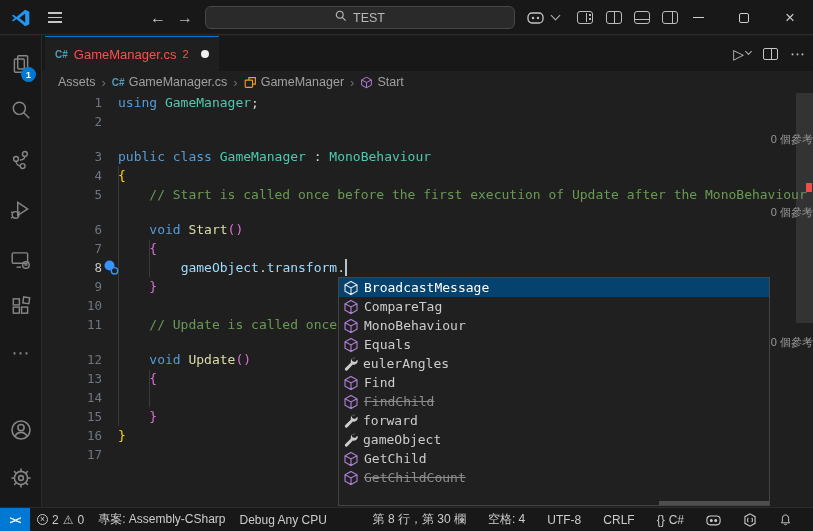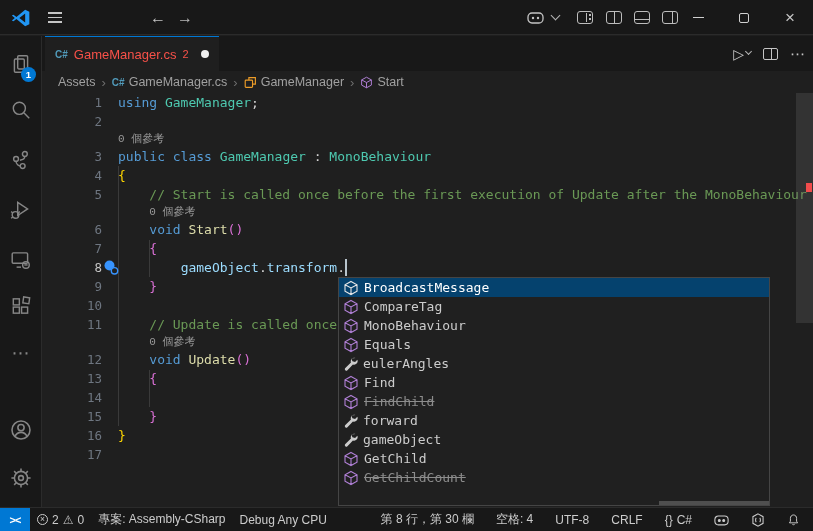--- a/index.html
+++ b/index.html
@@ -62,21 +62,21 @@
   #breadcrumb{position:absolute;left:42px;top:71px;width:771px;height:22px;background:#1f1f1f;display:flex;
               align-items:center;padding-left:16px;gap:5px;font-size:12.5px;color:#a0a0a0;}
   .bc-sep{color:#6e6e6e;font-size:13px;margin:0 1px;}
   .bc-item{display:flex;align-items:center;gap:4px;}
 
   
   #editor{position:absolute;left:42px;top:93px;width:771px;bottom:24px;background:#1f1f1f;overflow:hidden;}
   .code-line{position:relative;height:19px;line-height:19px;padding-left:76px;white-space:pre;
              font-family:"DejaVu Sans Mono","Liberation Mono",monospace;font-size:13px;color:#d4d4d4;}
   .lens-line{position:relative;height:16px;line-height:16px;padding-left:76px;font-size:11px;color:#999999;
-             font-family:Liberation Mono, monospace;}
+             font-family:Liberation Sans, sans-serif;text-align:right;}
   .ln{position:absolute;left:0;top:0;width:60px;text-align:right;color:#6e7681;font-size:12.5px;}
   .ln.active{color:#c6c6c6;}
   .tk-kw{color:#569cd6}.tk-type{color:#4ec9b0}.tk-fn{color:#dcdcaa}.tk-var{color:#9cdcfe}
   .tk-com{color:#6a9955}.tk-pun{color:#d4d4d4}.tk-b1{color:#ffd700}.tk-b2{color:#da70d6}
   .indent-guide{position:absolute;width:1px;background:#3a3a3a;}
   #cursor{position:absolute;left:303px;top:166px;width:1.5px;height:17px;background:#b8c4cc;}
   #glyph-line8{position:absolute;left:62px;top:167px;}
   #edt-scrollbar{position:absolute;right:0;top:0;width:17px;height:230px;background:rgba(121,121,121,0.22);}
   #ruler-error{position:absolute;right:1px;top:90px;width:6px;height:9px;background:#f14c4c;}
 
@@ -90,41 +90,48 @@
   #suggest-scroll{position:absolute;right:0;bottom:0;height:4px;width:110px;background:#4f4f4f;}
 
   
   #statusbar{position:absolute;left:0;bottom:0;width:813px;height:24px;background:#181818;border-top:1px solid #2b2b2b;
              display:flex;align-items:center;font-size:12px;color:#cccccc;}
   #remote-badge{width:30px;height:24px;background:#0078d4;color:#fff;display:flex;align-items:center;
                 justify-content:center;font-weight:bold;font-size:11px;letter-spacing:-1px;}
   .sb-item{display:flex;align-items:center;gap:4px;padding:0 7px;height:24px;}
   .err-ico{width:11px;height:11px;border:1px solid #cccccc;border-radius:50%;display:flex;align-items:center;
            justify-content:center;font-size:8.5px;line-height:1;}
-  #sb-right{margin-left:auto;display:flex;align-items:flex-end;padding-right:6px;gap:8px;}
+  #sb-right{margin-left:auto;display:flex;align-items:flex-end;padding-right:14px;gap:8px;}
   #sb-right svg{stroke:#cccccc;fill:none;stroke-width:1.2;}
 </style>
 </head>
 <body>
 
 <div id="window">
 
   <div id="titlebar">
     <div class="tb-item" id="vscode-logo">
       <svg width="20" height="20" viewBox="0 0 24 24">
           <path fill="#2196f3" d="M17 2 L22 4.5 V19.5 L17 22 L6.5 13.2 L3 16 L1 15 L4.6 12 L1 9 L3 8 L6.5 10.8 Z M17 6.5 L10 12 L17 17.5 Z"></path>
         </svg>
     </div>
     <div class="tb-item" id="menu-btn">
         <i></i>
         <i></i>
         <i></i>
       </div>
     <div class="tb-item" id="nav-back">←</div>
     <div class="tb-item" id="nav-fwd">→</div>
+    <div id="cmd-center">
+      <span><svg width="12" height="12" viewBox="0 0 14 14">
+            <circle cx="5.5" cy="5.5" r="4" stroke="#b8b8b8" fill="none" stroke-width="1.3"></circle>
+            <path d="M8.5 8.5 L12.5 12.5" stroke="#b8b8b8" stroke-width="1.3"></path>
+          </svg></span>
+      <span>TEST</span>
+    </div>
     <div class="tb-item" id="copilot-tb">
       <svg width="17" height="13" viewBox="0 0 17 13">
           <rect x="1" y="2" width="15" height="10" rx="4" stroke="#c5c5c5" fill="none" stroke-width="1.3"></rect>
           <circle cx="6" cy="7" r="1.2" fill="#c5c5c5"></circle>
           <circle cx="11" cy="7" r="1.2" fill="#c5c5c5"></circle>
         </svg>
     </div>
     <div class="tb-item" id="copilot-chev">
         <span class="chev"></span>
       </div>

